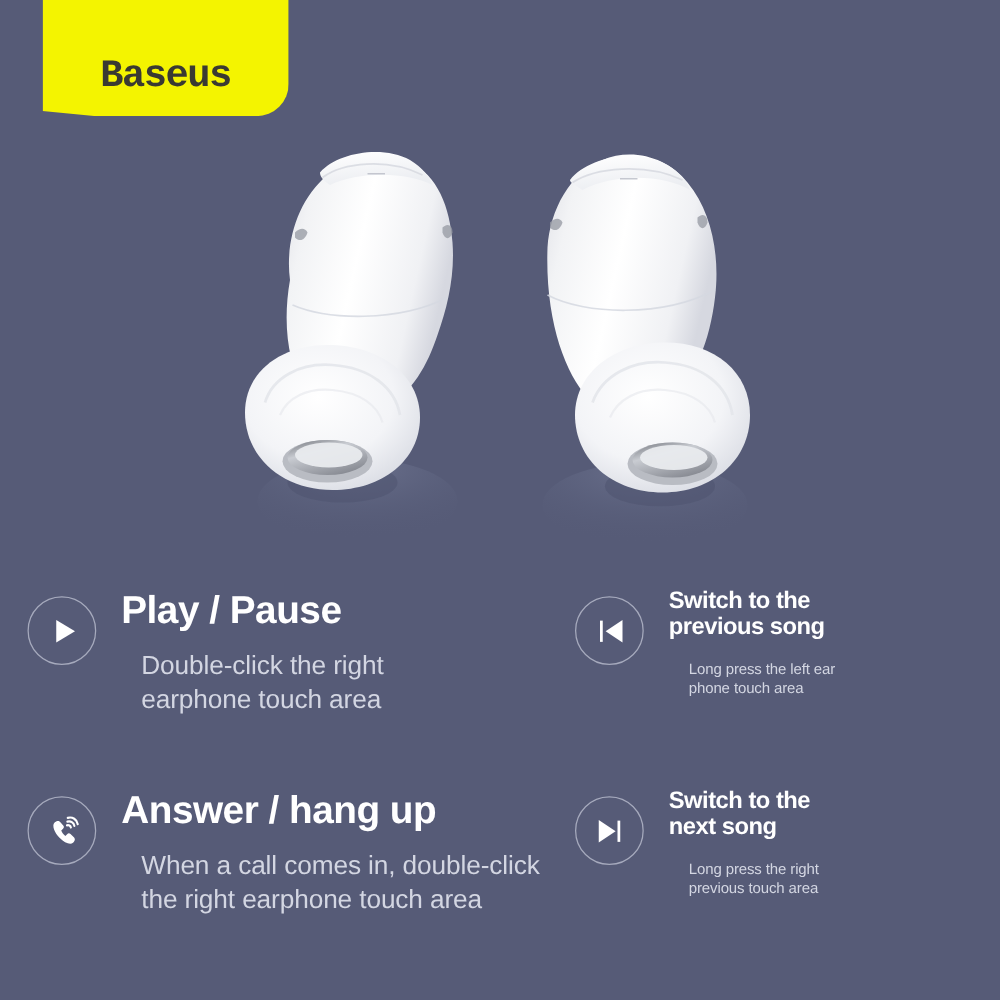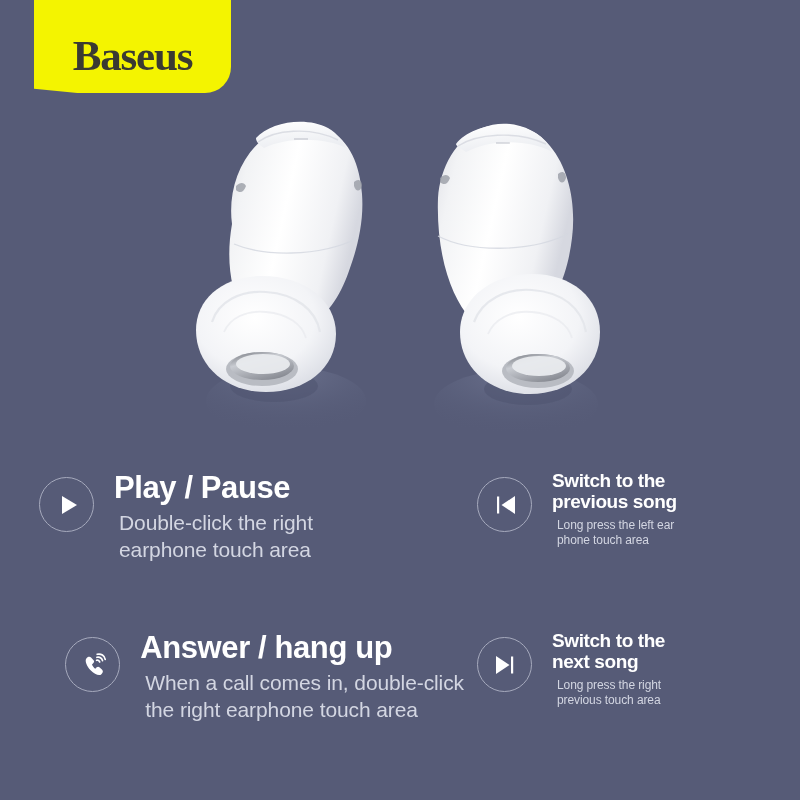--- a/index.html
+++ b/index.html
@@ -34,22 +34,22 @@
     border-bottom-right-radius: 26px;
     display: flex;
     align-items: flex-end;
     justify-content: center;
     box-sizing: border-box;
     padding-bottom: 16px;
     -webkit-clip-path: polygon(0 0, 100% 0, 100% 100%, 22% 100%, 0 96%);
     clip-path: polygon(0 0, 100% 0, 100% 100%, 22% 100%, 0 96%);
   }
   .brand-logo-text {
-    font-family: Liberation Serif, serif;
-    font-size: 43px;
+    font-family: Liberation Mono, monospace;
+    font-size: 31px;
     font-weight: bold;
     letter-spacing: -1.2px;
     color: #3a3a32;
     line-height: 1;
     white-space: nowrap;
   }
 
   
   .hero {
     position: absolute;
@@ -65,33 +65,33 @@
     height: 370px;
   }
   .bud-left  { left: 178px; }
   .bud-right { left: 398px; }
 
   .bud-svg { display: block; width: 230px; height: 370px; }
 
   
   .features {
     position: absolute;
-    left: 17px;
+    left: 0;
     top: 455px;
     width: 720px;
     height: 345px;
   }
   .feature {
     position: absolute;
     display: flex;
     align-items: flex-start;
   }
   .f-tl { left: 22px;  top: 16px;  width: 400px; }
   .f-tr { left: 460px; top: 16px;  width: 330px; }
-  .f-bl { left: 22px;  top: 176px; width: 430px; justify-content: flex-end; }
+  .f-bl { left: 22px;  top: 176px; width: 430px; }
   .f-br { left: 460px; top: 176px; width: 330px; }
 
   .icon-circle {
     flex: 0 0 auto;
     width: 55px;
     height: 55px;
     border-radius: 50%;
     border: 1.6px solid #a6aabd;
     box-sizing: border-box;
     display: flex;
@@ -113,21 +113,21 @@
     letter-spacing: -0.4px;
     margin: 0 0 6px 0;
     white-space: pre-line;
   }
   .f-sub {
     color: #d3d6e2;
     font-size: 21px;
     font-weight: normal;
     line-height: 1.28;
     letter-spacing: -0.1px;
-    margin: 5px;
+    margin: 16px;
     white-space: pre-line;
   }
 
   .f-tr .f-title, .f-br .f-title { font-size: 19px; }
   .f-tr .f-sub,  .f-br .f-sub  { font-size: 12px; }
 </style>
 </head>
 <body>
 
 <div id="poster">

